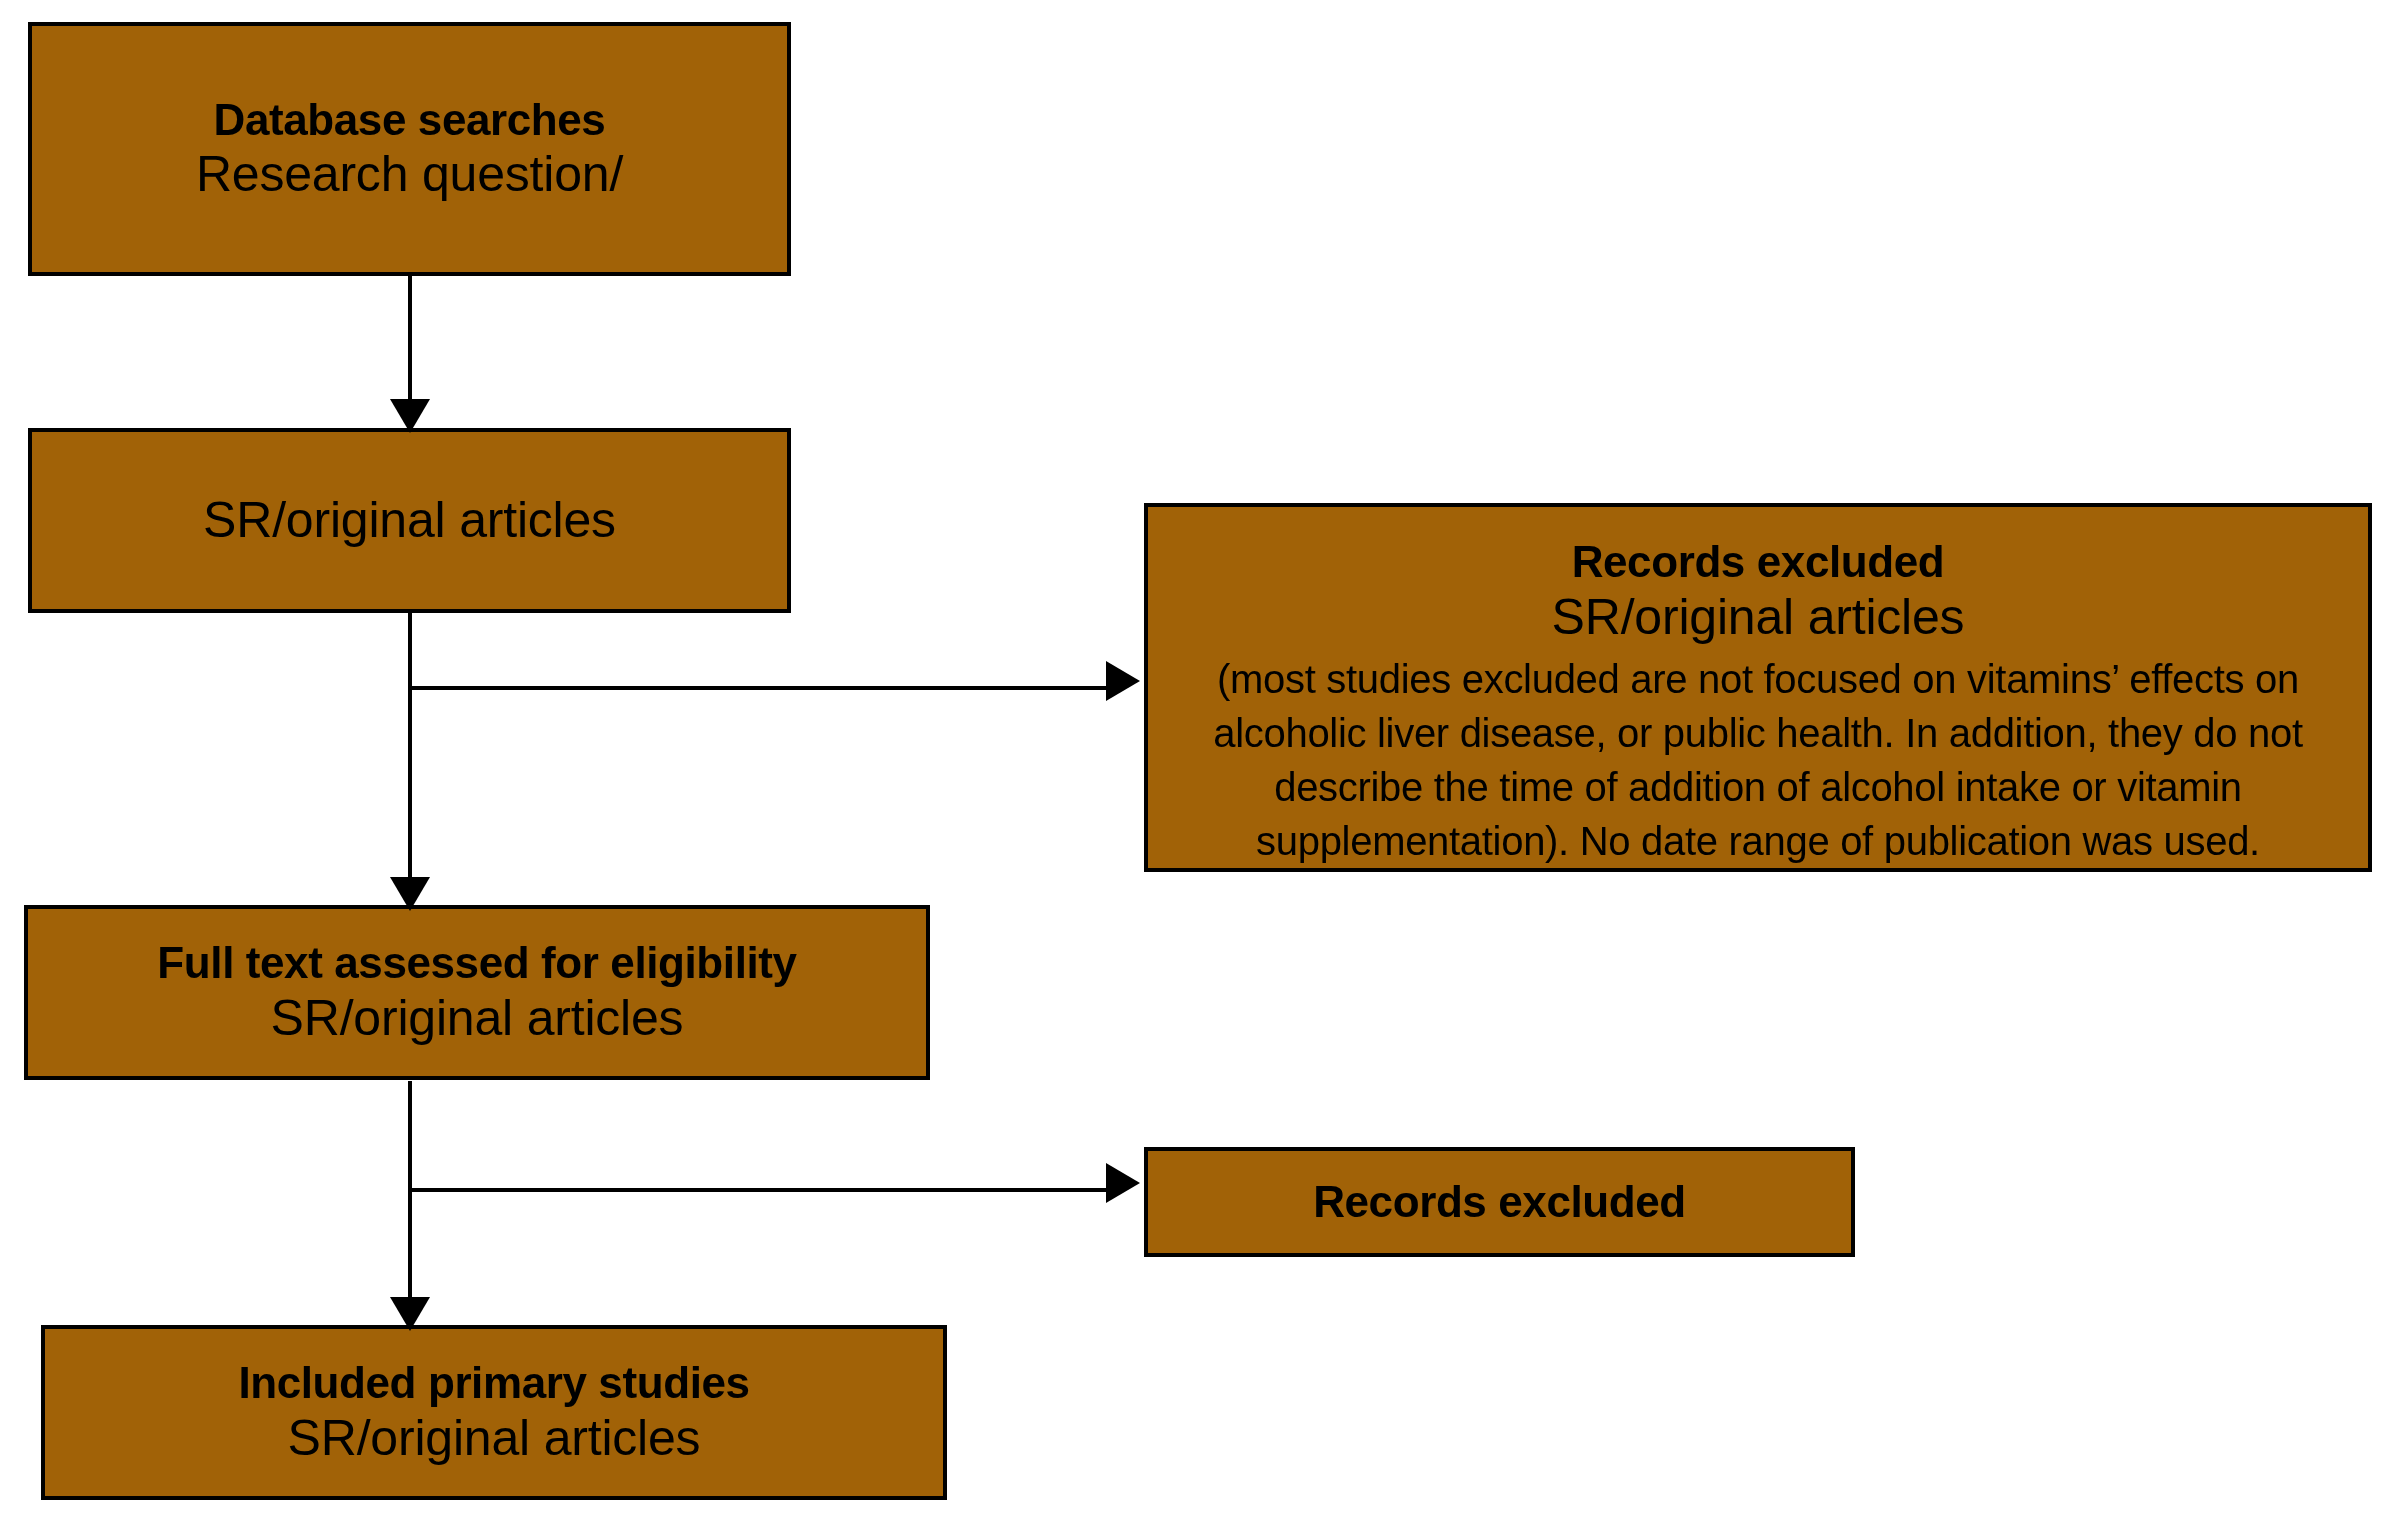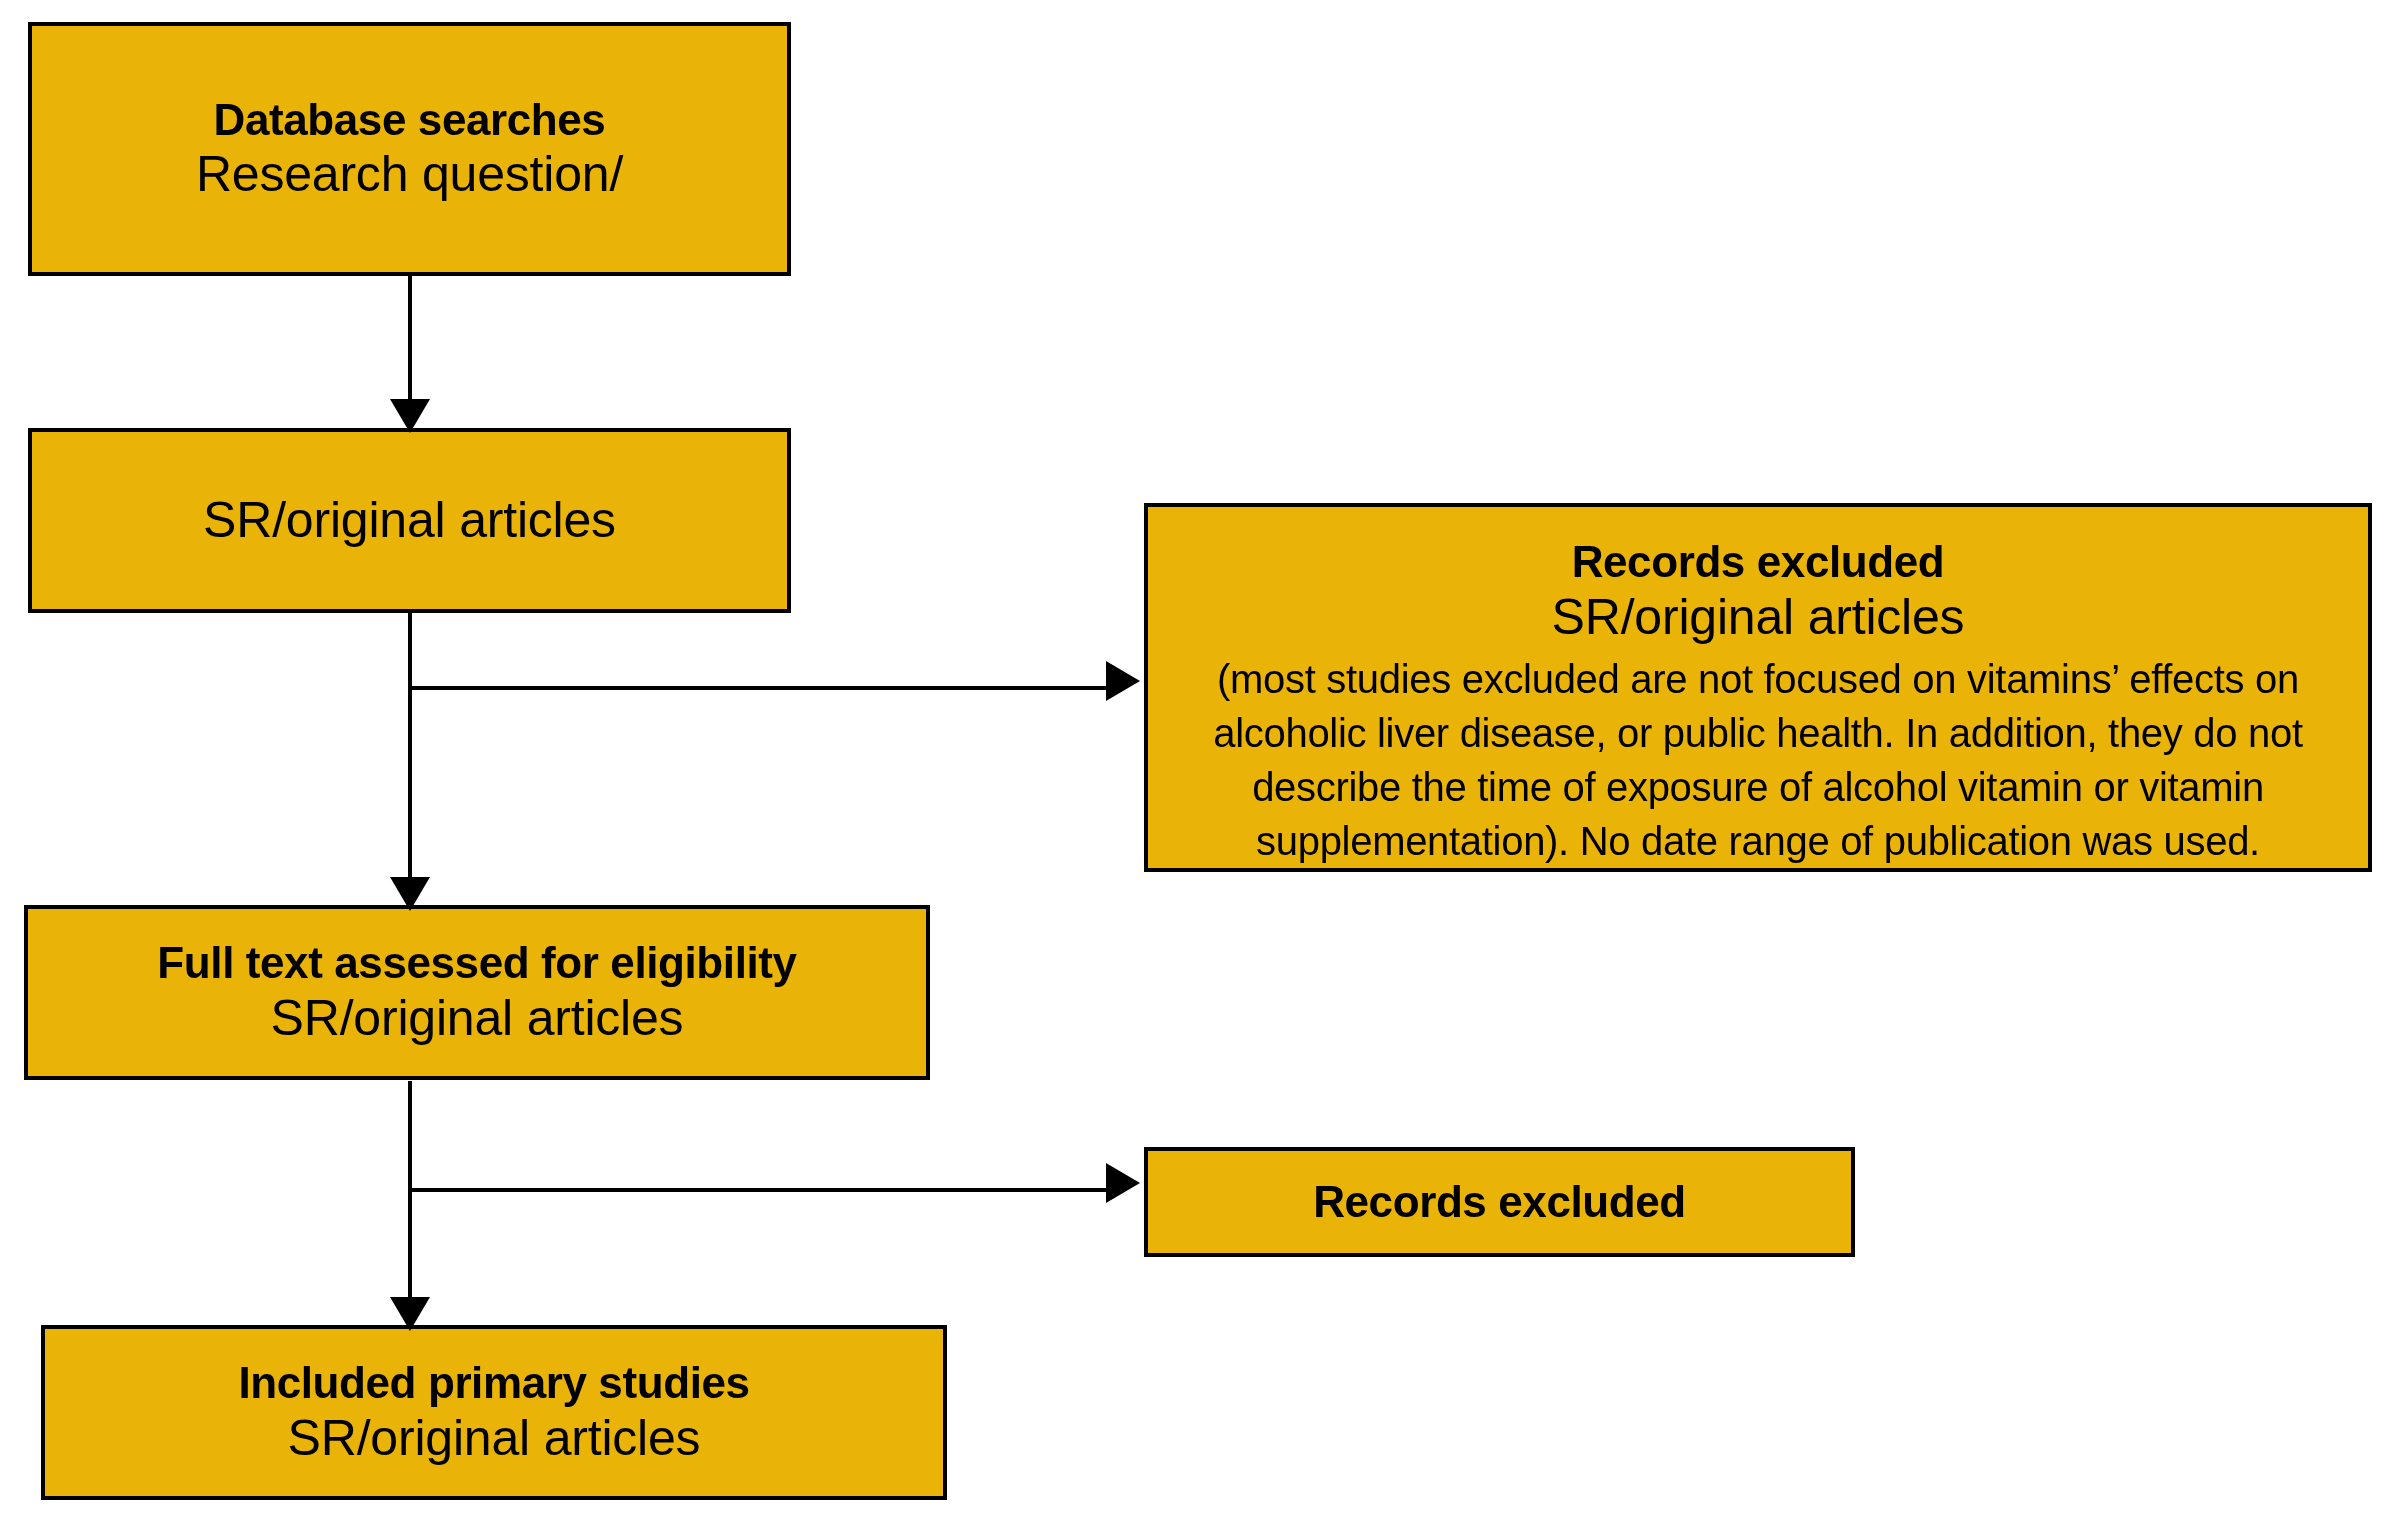--- a/index.html
+++ b/index.html
@@ -14,21 +14,21 @@
     height: 1530px;
     background: #ffffff;
     overflow: hidden;
     font-family: "Liberation Sans", sans-serif;
     color: #000000;
   }
   .node {
     position: absolute;
     box-sizing: border-box;
     border: 4.4px solid #000000;
-    background: #eab308;
+    background: #a16207;
     display: flex;
     flex-direction: column;
     align-items: center;
     justify-content: center;
     text-align: center;
     line-height: 1.18;
   }
   .node .title {
     font-weight: bold;
     font-size: 44px;
@@ -115,21 +115,21 @@
 
   <div class="node" id="node-full-text">
     <div class="title">Full text assessed for eligibility</div>
     <div class="sub">SR/original articles</div>
   </div>
 
   <div class="node" id="node-records-excluded-1">
     <div class="title">Records excluded</div>
     <div class="sub">SR/original articles</div>
     <div class="gap"></div>
-    <div class="body">(most studies excluded are not focused on vitamins’ effects on alcoholic liver disease, or public health. In addition, they do not describe the time of exposure of alcohol vitamin or vitamin supplementation). No date range of publication was used.</div>
+    <div class="body">(most studies excluded are not focused on vitamins’ effects on alcoholic liver disease, or public health. In addition, they do not describe the time of addition of alcohol intake or vitamin supplementation). No date range of publication was used.</div>
   </div>
 
   <div class="node" id="node-records-excluded-2">
     <div class="title">Records excluded</div>
   </div>
 
   <div class="node" id="node-included-studies">
     <div class="title">Included primary studies</div>
     <div class="sub">SR/original articles</div>
   </div>

